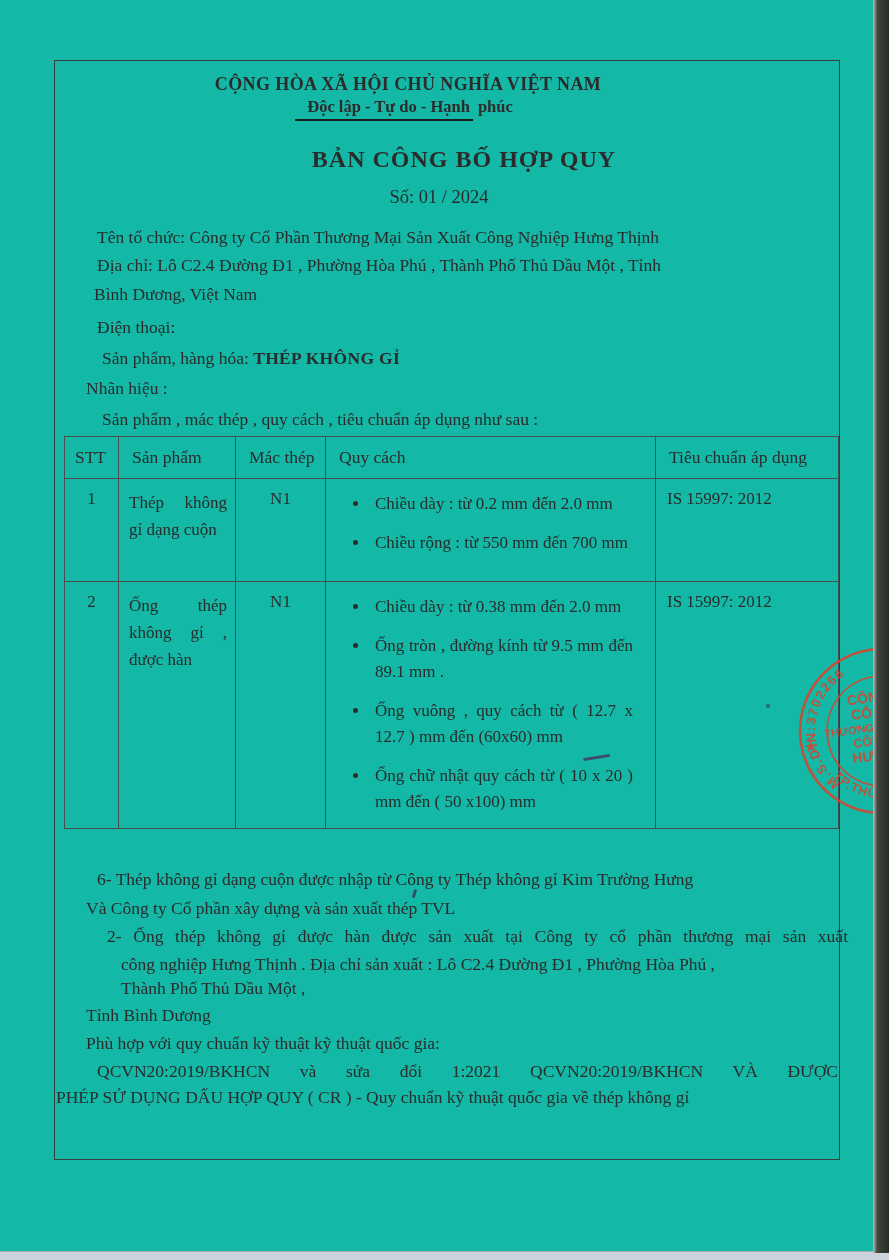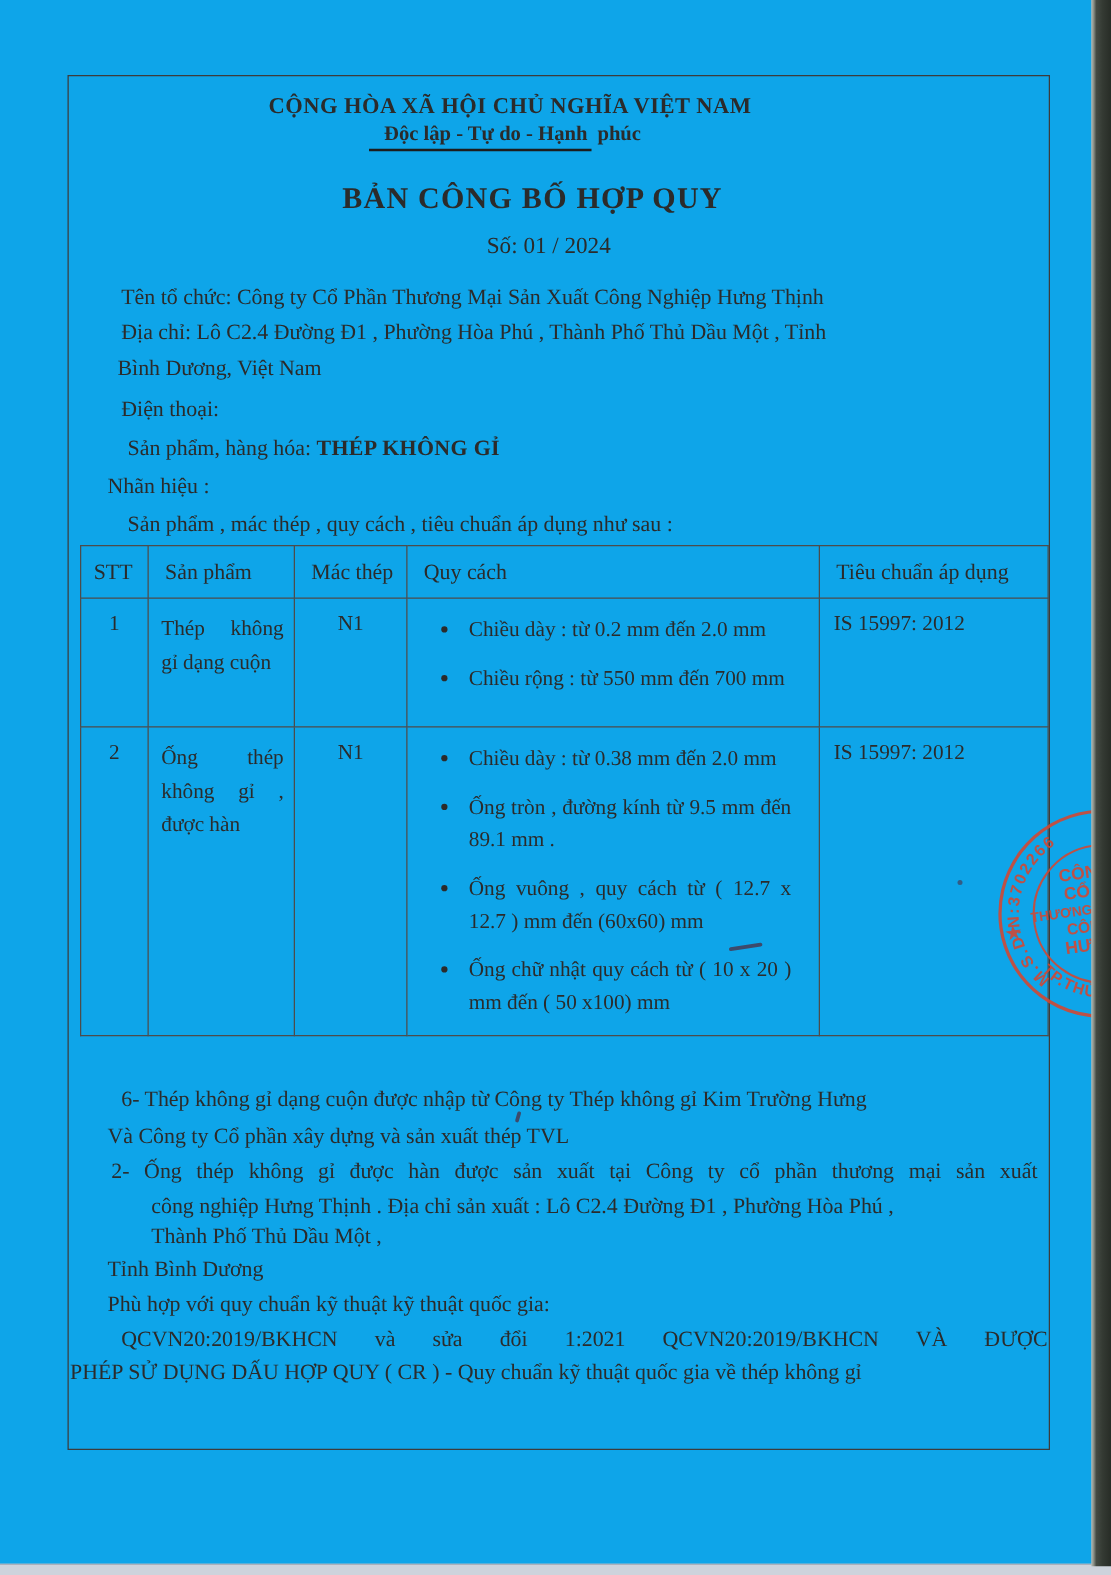--- a/index.html
+++ b/index.html
@@ -1,34 +1,34 @@
 <!DOCTYPE html>
 <html><head>
 <meta charset="utf-8">
 <style>
   html,body { margin:0; padding:0; }
   body { background:#e8e8e8; }
   .page {
     position:relative; width:889px; height:1260px;
-    background:#0ea5e9; overflow:hidden;
+    background:#14b8a6; overflow:hidden;
     font-family:"Liberation Serif","DejaVu Serif",serif;
     color:#2b2b2b;
   }
   .abs { position:absolute; }
   
   .frame {
     position:absolute; left:54px; top:60px; width:786px; height:1100px;
     border:1.5px solid #3c3c3c; box-sizing:border-box; z-index:1;
   }
   
   .country  { top:74px;  left:408px; transform:translateX(-50%); font-size:18px; font-weight:bold; letter-spacing:.4px; white-space:nowrap; z-index:2;}
   .motto    { top:97px;  left:404px; transform:translateX(-50%); font-size:16.5px; font-weight:bold; white-space:nowrap; z-index:2;}
   .motto-u  { display:inline-block; border-bottom:2.5px solid #1d1d1d; padding:0 3px 2px 12px; }
   .motto-t  { padding-left:5px; }
-  .doc-title{ top:146px; left:426px; transform:translateX(-50%); font-size:24px; font-weight:bold; letter-spacing:1px; white-space:nowrap; z-index:2;}
+  .doc-title{ top:146px; left:464px; transform:translateX(-50%); font-size:24px; font-weight:bold; letter-spacing:1px; white-space:nowrap; z-index:2;}
   .doc-no   { top:187px; left:439px; transform:translateX(-50%); font-size:18.5px; white-space:nowrap; z-index:2;}
   
   .bl { font-size:17.5px; line-height:26px; white-space:nowrap; z-index:2; }
   .org    { top:224px; left:97px; }
   .addr1  { top:252px; left:97px; }
   .addr2  { top:281px; left:94px; }
   .phone  { top:314px; left:97px; }
   .prod   { top:345px; left:102px; }
   .prod b { letter-spacing:.3px; }
   .brand  { top:375px; left:86px; }
@@ -46,21 +46,21 @@
   .c-prod  { padding:10px 8px 0 10px; text-align:justify; line-height:27px; }
   .c-grade { text-align:center; padding-top:10px; }
   .c-specs { padding:2px 8px 0 14px; }
   .c-specs ul { margin:0; padding-left:30px; }
   .c-specs li { margin:10px 0 13px 0; line-height:26px; padding-left:5px; text-align:justify; }
   .r2 .c-specs li { max-width:258px; }
   .c-std   { padding:10px 4px 0 11px; }
   
   .n1l1   { top:866px;  left:97px; }
   .n1l2   { top:895px;  left:86px; }
-  .n2l1   { top:923px;  left:89px;  width:741px; white-space:normal; text-align:justify; text-align-last:justify; }
+  .n2l1   { top:923px;  left:107px;  width:741px; white-space:normal; text-align:justify; text-align-last:justify; }
   .n2l2   { top:951px;  left:121px; }
   .n2l3   { top:975px;  left:121px; }
   .region { top:1002px; left:86px; }
   .conform{ top:1030px; left:86px; }
   .qcvn1  { top:1058px; left:97px;  width:741px; white-space:normal; text-align:justify; text-align-last:justify; }
   .qcvn2  { top:1084px; left:56px; }
   
   .stamp { position:absolute; left:772px; top:621px; z-index:12; }
   
   .edge-right {

